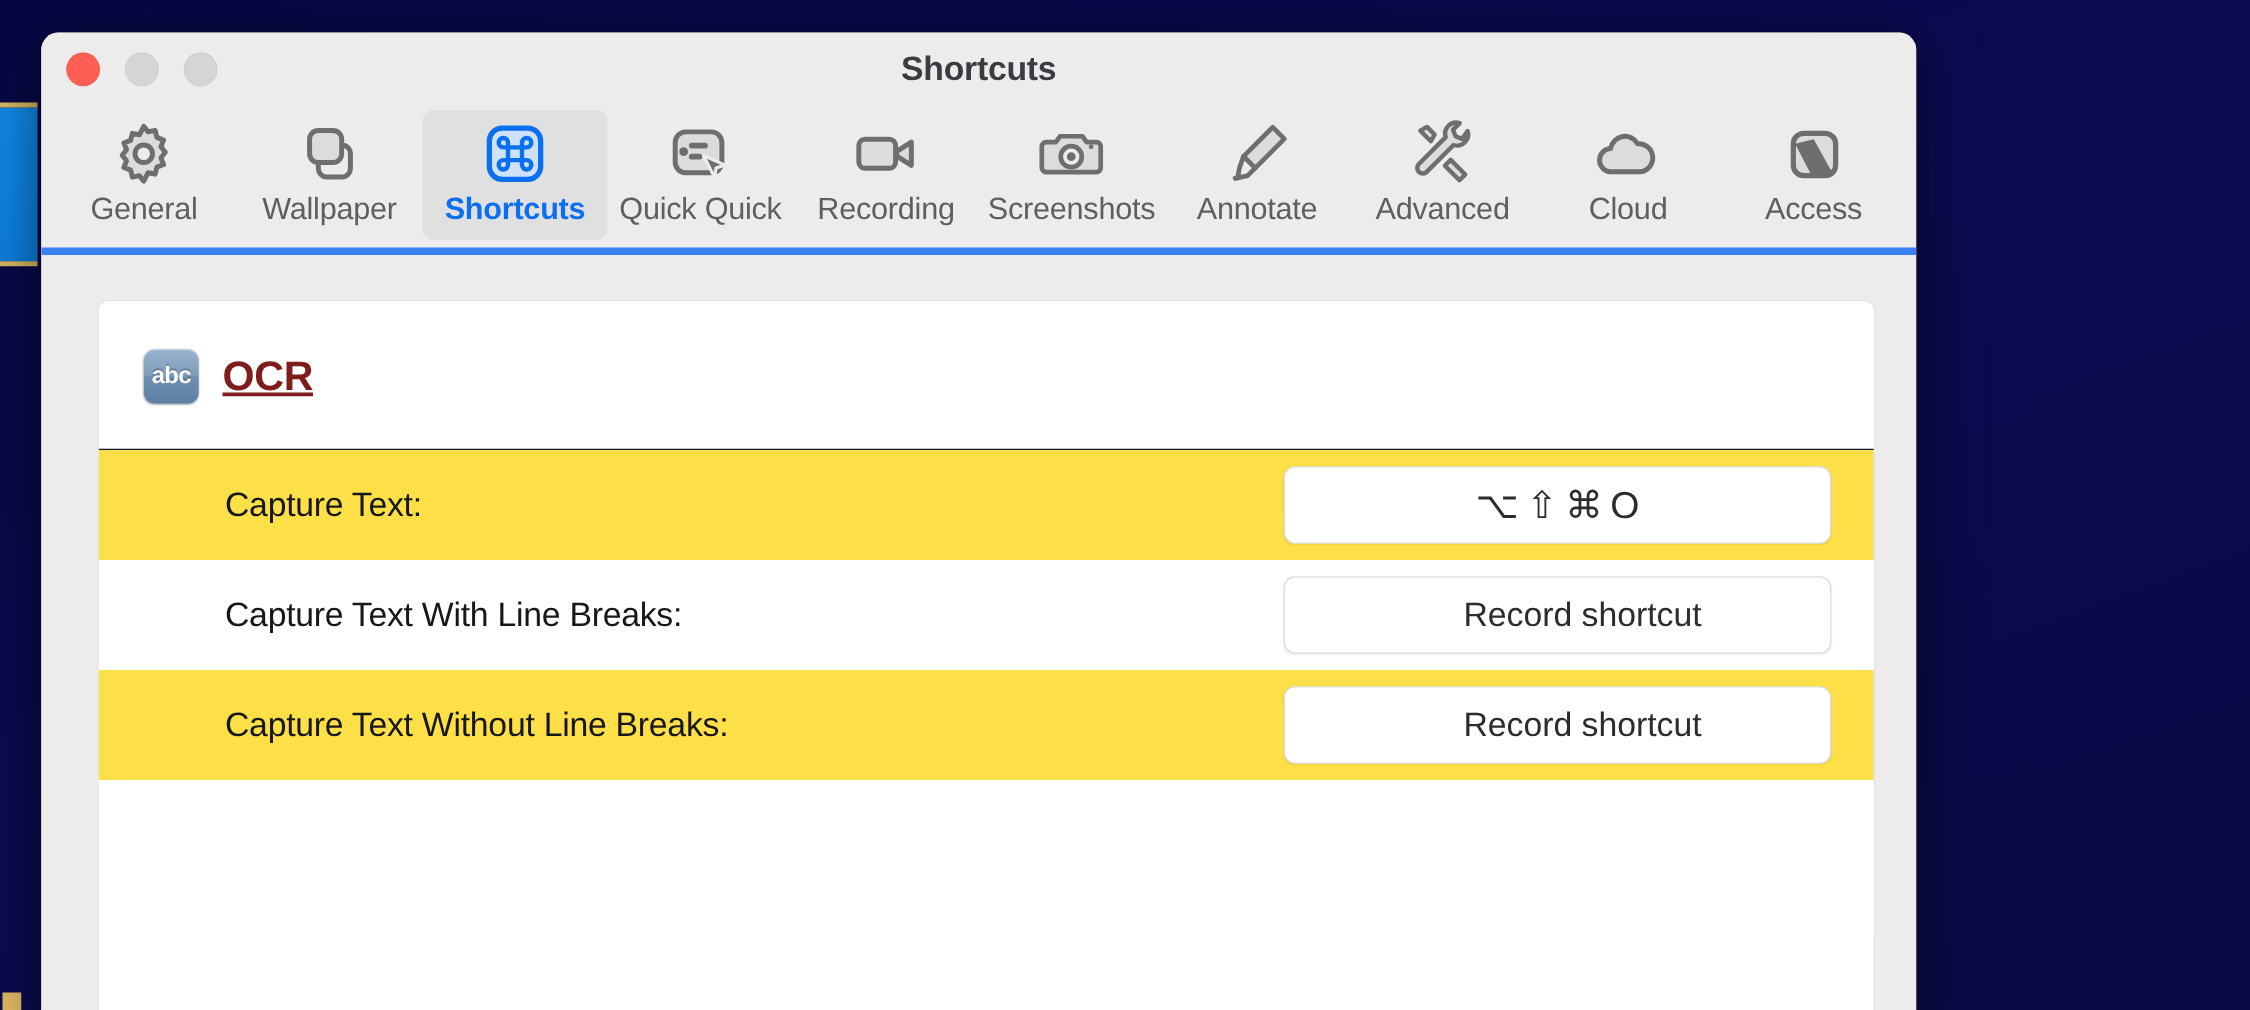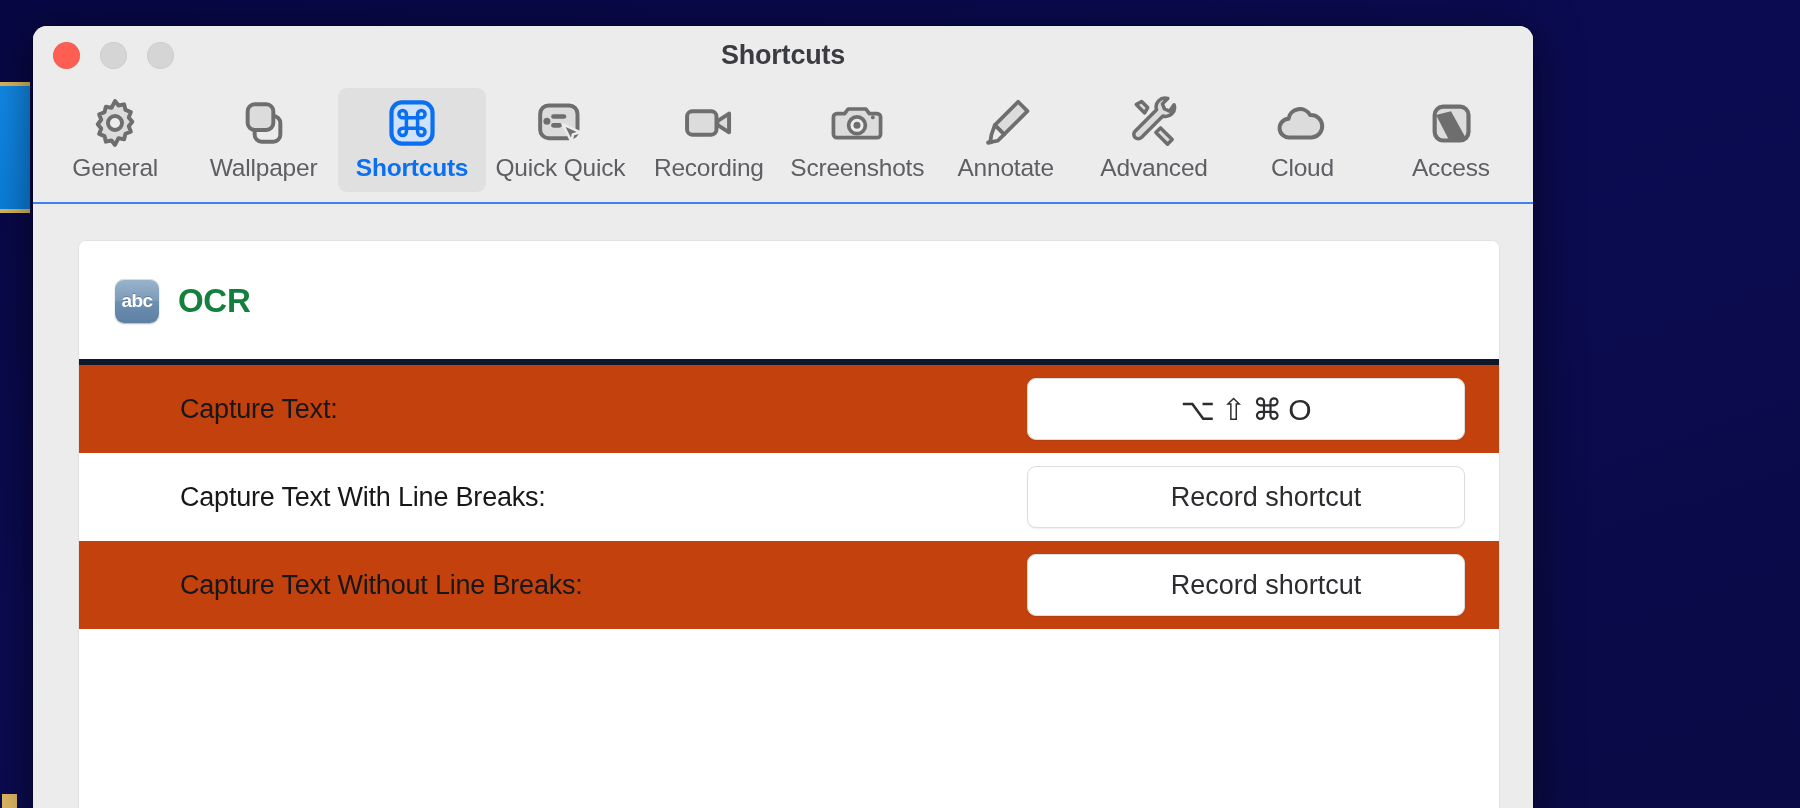--- a/index.html
+++ b/index.html
@@ -89,21 +89,21 @@
     font-weight: bold;
     color: #3b3b42;
     letter-spacing: -0.2px;
   }
 
   
   #toolbar {
     flex: 0 0 auto;
     height: 116px;
     background: #ececec;
-    border-bottom: 2px solid #3b82f6;
+    border-bottom: 6px solid #3b82f6;
     display: flex;
     align-items: flex-start;
     padding: 0 8px;
     box-sizing: border-box;
   }
   .tb-item {
     flex: 1 1 0;
     display: flex;
     flex-direction: column;
     align-items: center;
@@ -146,27 +146,28 @@
     height: 100%;
     box-sizing: border-box;
   }
 
   .card-header {
     display: flex;
     align-items: center;
     gap: 19px;
     padding: 38px 0 36px 36px;
     background: #ffffff;
-    border-bottom: 6px solid #0f172a;
+    border-bottom: 1px solid #0f172a;
   }
   .section-title {
     font-size: 33px;
     font-weight: bold;
-    color: #15803d;
+    color: #7f1d1d;
     letter-spacing: -0.3px;
+    text-decoration: underline;
   }
   .abc-badge {
     width: 44px;
     height: 44px;
     border-radius: 9px;
     background: linear-gradient(180deg, #9ab4cc 0%, #7d9cbb 48%, #6d8fb0 52%, #5d80a4 100%);
     box-shadow: inset 0 1px 0 rgba(255,255,255,0.55), 0 1px 1.5px rgba(0,0,0,0.3);
     display: flex;
     align-items: center;
     justify-content: center;
@@ -177,21 +178,21 @@
     text-shadow: 0 -1px 0 rgba(0,0,0,0.22);
   }
 
   .row {
     display: flex;
     align-items: center;
     height: 88px;
     padding: 0 34px 0 101px;
     box-sizing: border-box;
   }
-  .row.alt { background: #c2410c; }
+  .row.alt { background: #fde047; }
   .row.plain { background: #ffffff; justify-content: flex-end; }
   .row-label {
     font-size: 27px;
     color: #17171a;
     letter-spacing: -0.2px;
     flex: 1 1 auto;
     white-space: nowrap;
   }
   .shortcut-button {
     flex: 0 0 auto;

